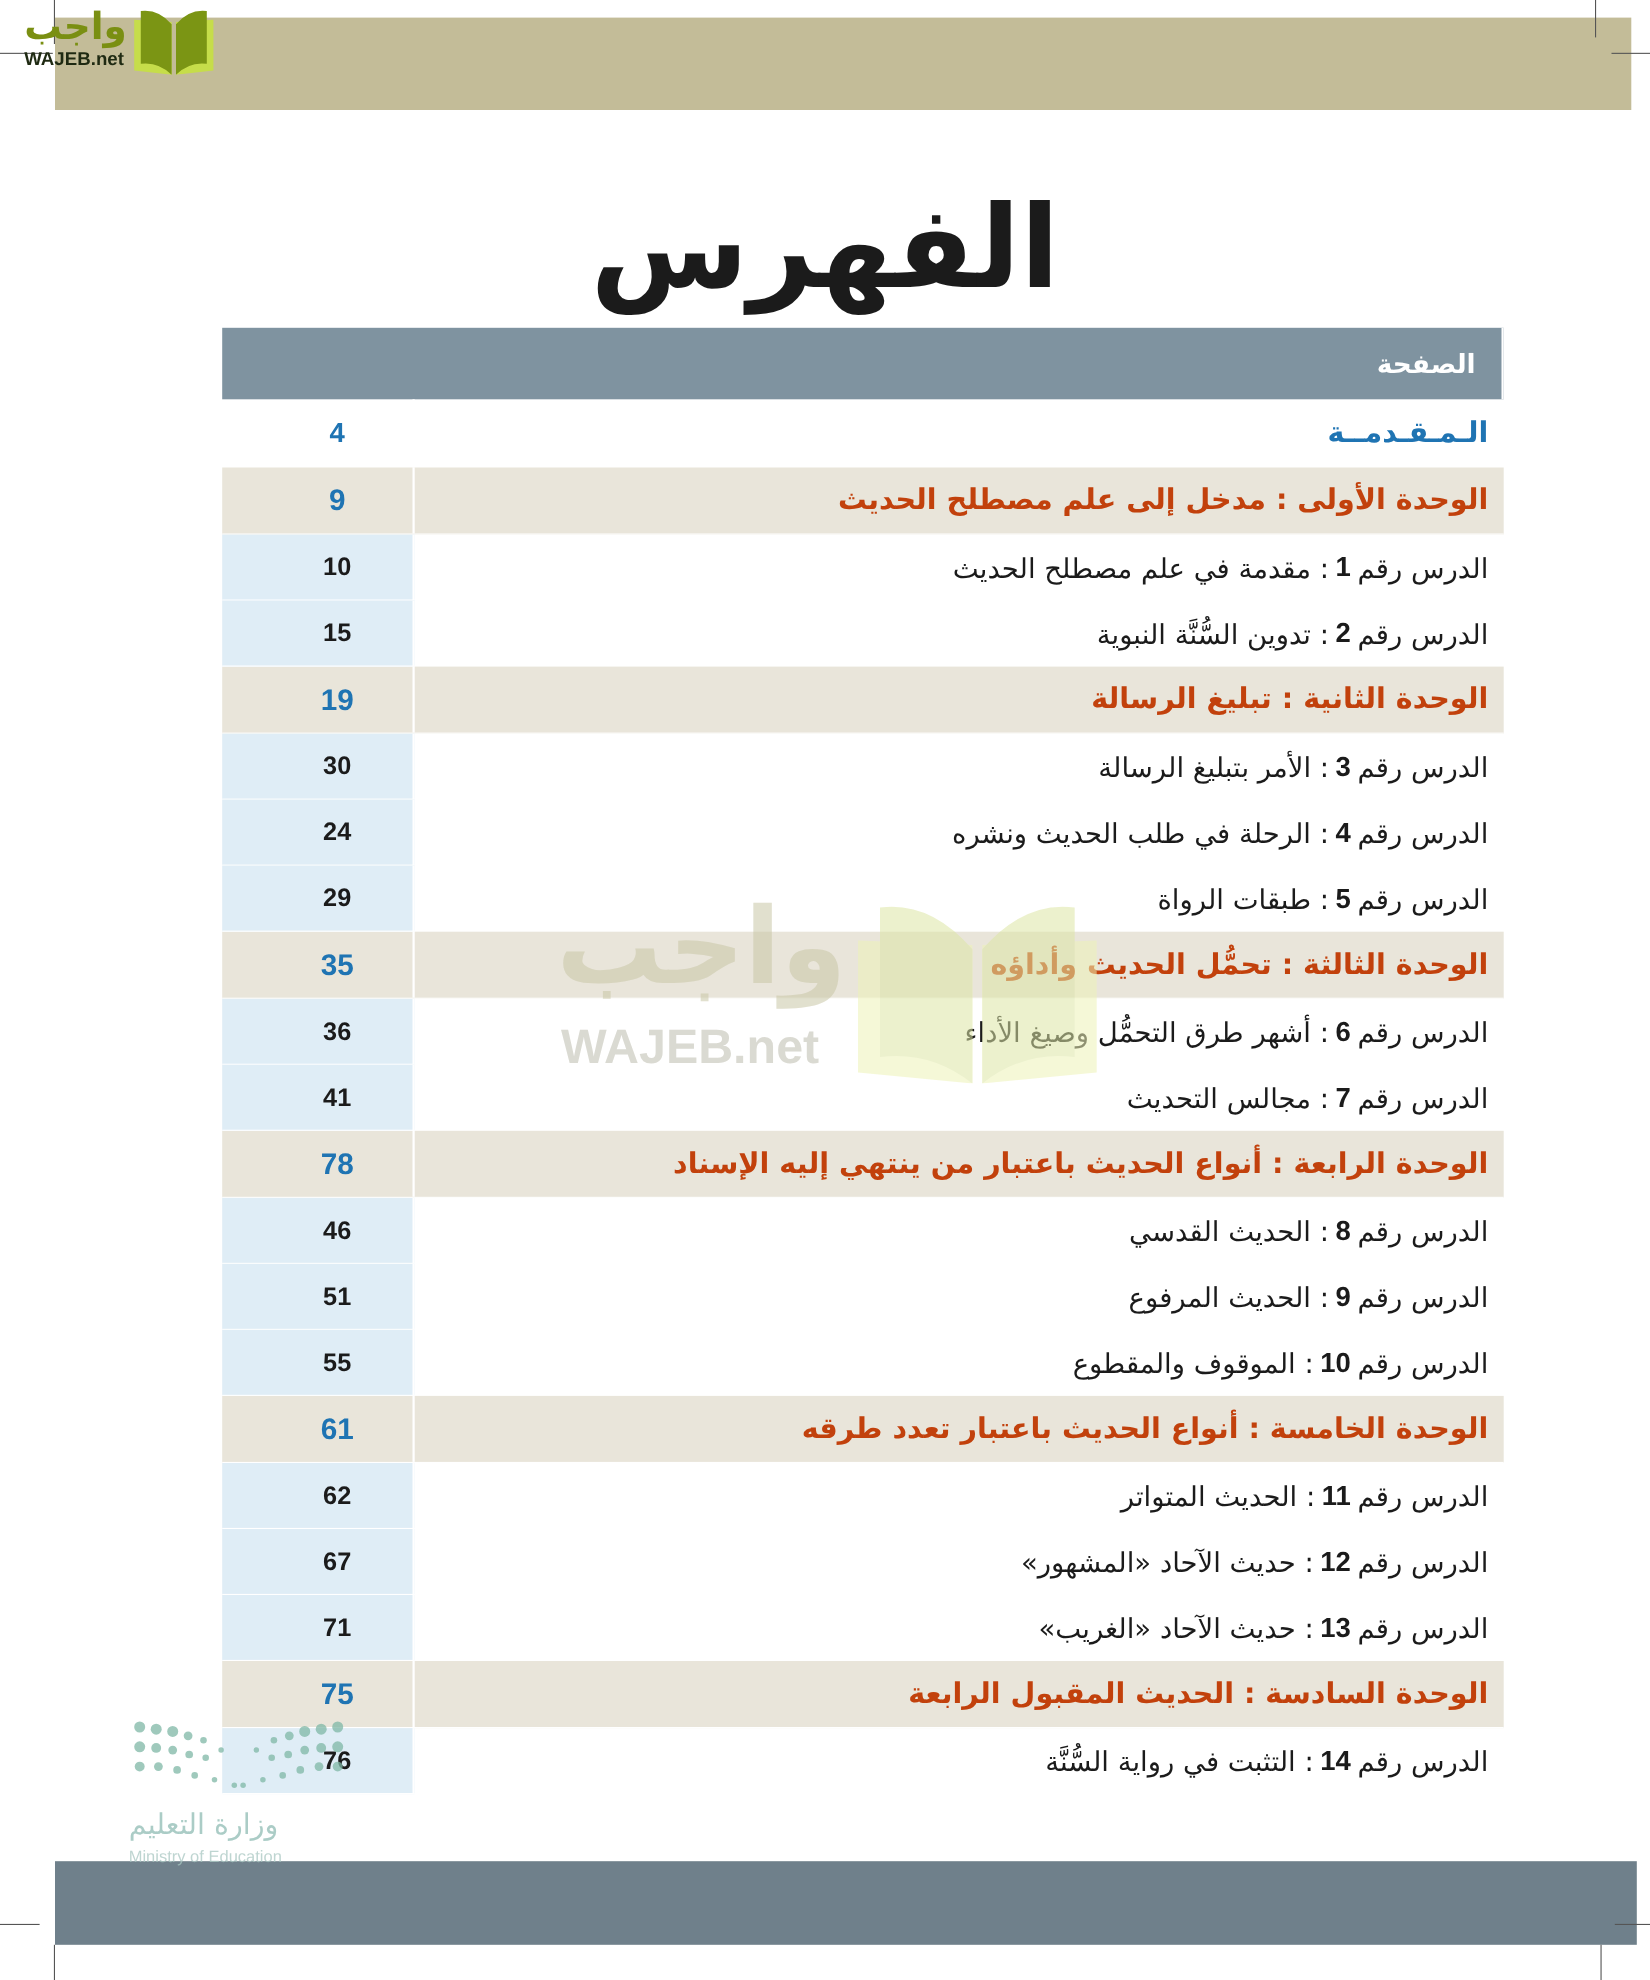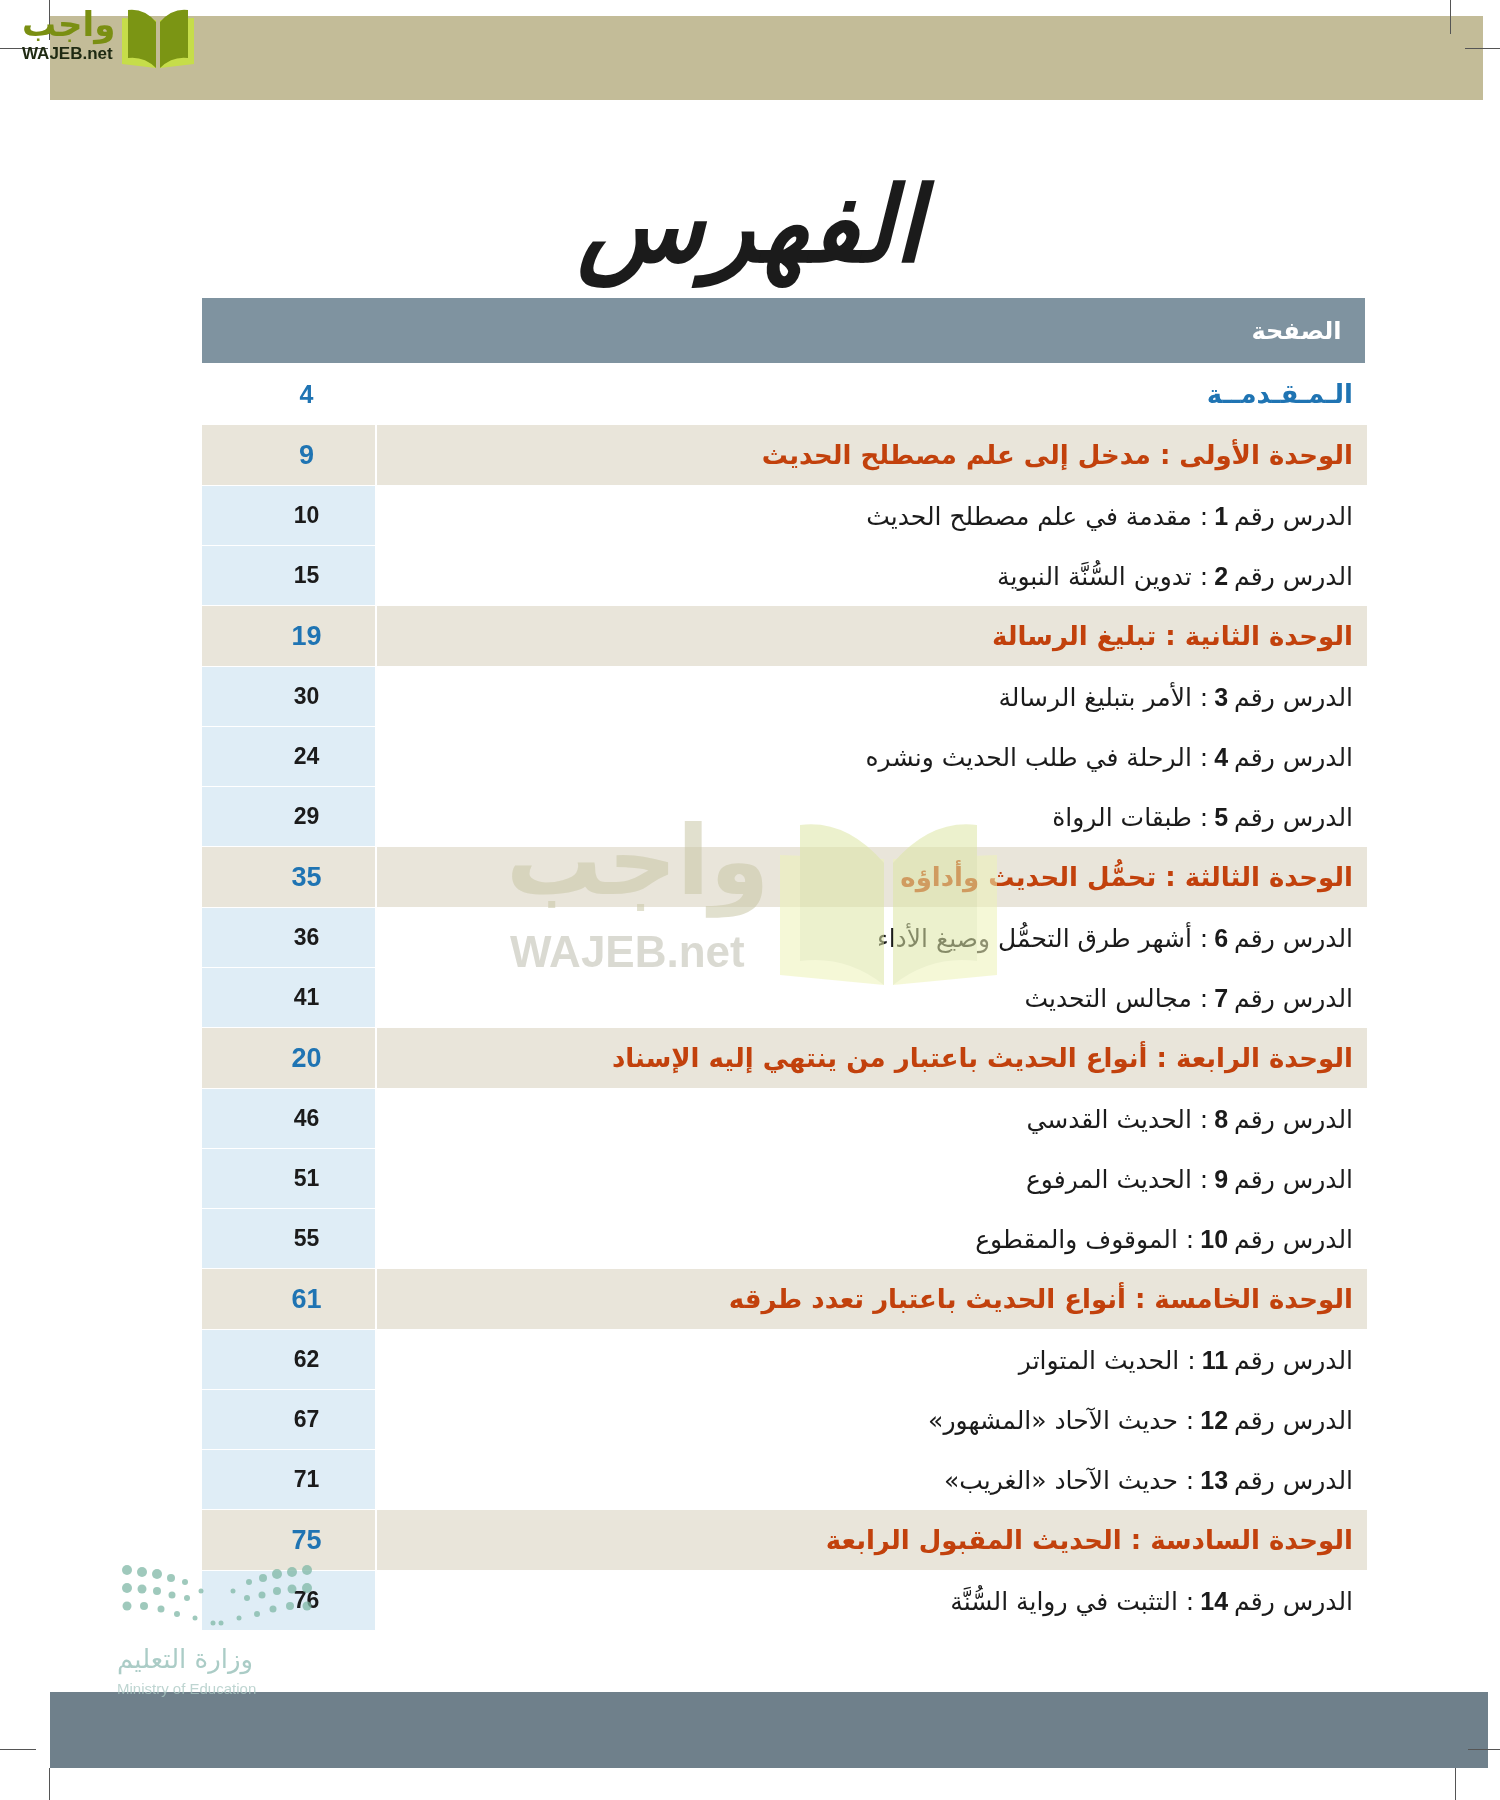--- a/index.html
+++ b/index.html
@@ -4,21 +4,21 @@
 <style>
   html,body{margin:0;padding:0;}
   body{width:1500px;height:1800px;position:relative;background:#ffffff;overflow:hidden;font-family:"DejaVu Sans",sans-serif;}
   .header-bar{position:absolute;left:50px;top:16px;width:1433px;height:84px;background:#c3bc98;}
   .footer-bar{position:absolute;left:50px;top:1692px;width:1438px;height:76px;background:#6f808b;}
   .crop{position:absolute;background:#555;}
   .logo{position:absolute;left:10px;top:4px;width:180px;height:62px;}
   .logo .ar{position:absolute;left:12px;top:0;font-size:34px;font-weight:bold;color:#7a8f12;font-family:"DejaVu Sans",sans-serif;direction:rtl;}
   .logo .en{position:absolute;left:12px;top:40px;font-size:17px;font-weight:bold;color:#1f2a12;font-family:"Liberation Sans",sans-serif;}
   .logo .book{position:absolute;left:108px;top:2px;width:80px;height:62px;}
-  .page-title{position:absolute;left:0;width:1500px;top:160px;text-align:center;font-size:104px;font-weight:bold;color:#1b1b1b;direction:rtl;line-height:130px;font-style:italic;}
+  .page-title{position:absolute;left:0;width:1500px;top:160px;text-align:center;font-size:104px;font-weight:bold;color:#1b1b1b;direction:rtl;line-height:130px;}
   .toc{position:absolute;left:202px;top:298px;width:1165px;direction:rtl;}
   .row{display:flex;flex-direction:row;height:60px;}
   .row .topic{flex:1;display:flex;align-items:center;padding-right:14px;font-size:25px;}
   .row .page{width:137px;display:flex;align-items:center;justify-content:center;font-family:"Liberation Sans",sans-serif;font-weight:bold;font-size:25px;border-right:2px solid #fff;padding-left:36px;}
   .row.head{height:65px;background:#7f93a0;}
   .row.head .topic{justify-content:center;color:#fff;font-weight:bold;font-size:27px;padding:0;}
   .row.head .page{color:#fff;font-family:"DejaVu Sans",sans-serif;font-size:24px;}
   .row.intro{height:62px;}
   .row.intro .topic{color:#1f74b3;font-weight:bold;font-size:26px;}
   .row.intro .page{color:#1f74b3;}
@@ -140,21 +140,21 @@
     <div class="topic">
         <span>الدرس رقم</span>
         <span class="lesson-num">7</span>
         <span>: مجالس التحديث</span>
       </div>
     <div class="page">41</div>
   </div>
 
   <div class="row unit">
     <div class="topic">الوحدة الرابعة : أنواع الحديث باعتبار من ينتهي إليه الإسناد</div>
-    <div class="page">20</div>
+    <div class="page">78</div>
   </div>
   <div class="row lesson">
     <div class="topic">
         <span>الدرس رقم</span>
         <span class="lesson-num">8</span>
         <span>: الحديث القدسي</span>
       </div>
     <div class="page">46</div>
   </div>
   <div class="row lesson">

